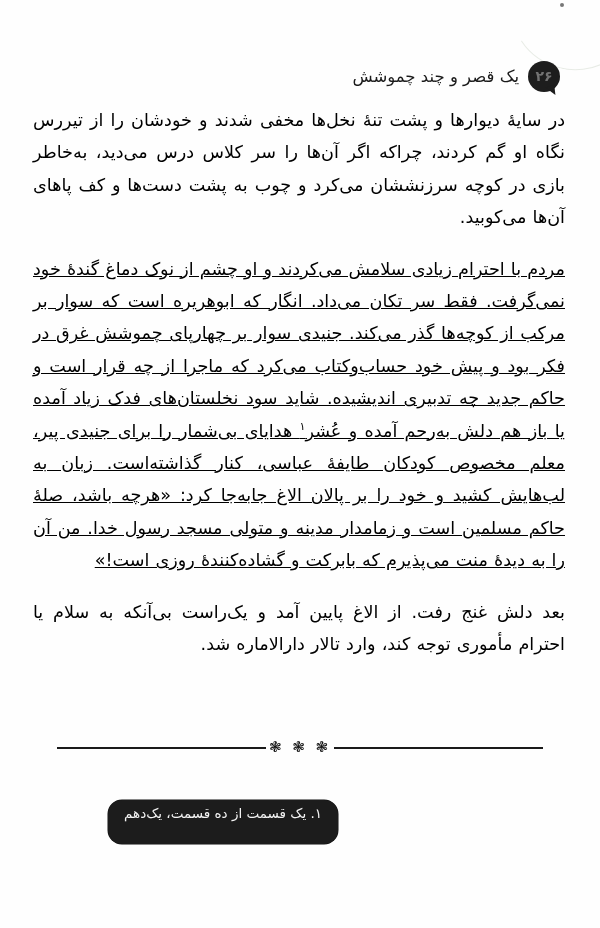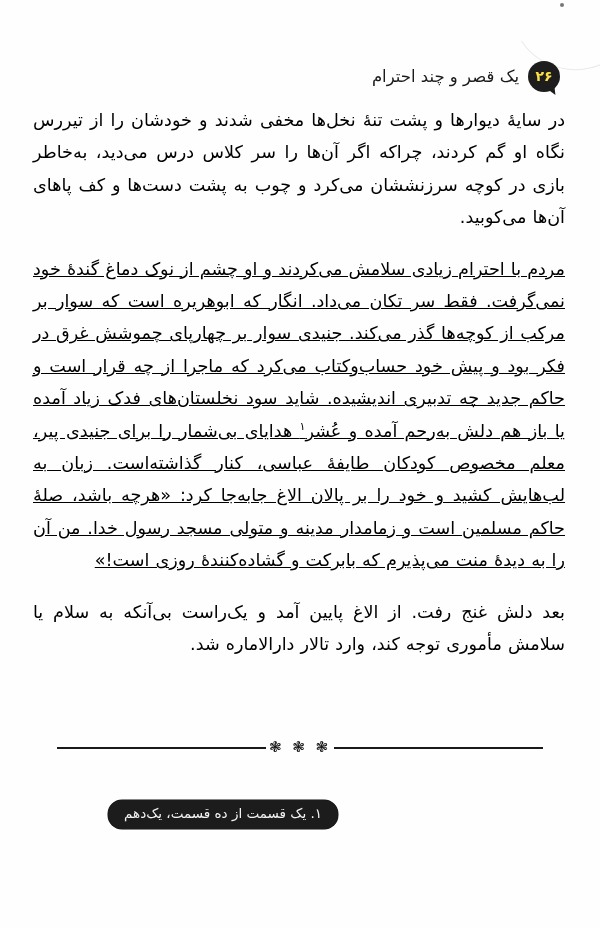--- a/index.html
+++ b/index.html
@@ -77,21 +77,21 @@
     bottom: -4px;
     right: 4px;
     width: 0;
     height: 0;
     border-left: 7px solid transparent;
     border-right: 2px solid transparent;
     border-top: 10px solid #1d1d1d;
     transform: rotate(-18deg);
   }
   .page-badge span {
-    color: #fde047;
+    color: #737373;
     font-size: 14px;
     font-weight: bold;
     line-height: 1;
     position: relative;
     z-index: 2;
     letter-spacing: -0.5px;
   }
 
   .header-title {
     font-size: 16.5px;
@@ -163,52 +163,52 @@
     top: 800px;
     right: 40px;
     left: 40px;
     display: flex;
     justify-content: flex-start;
   }
   .footnote-pill {
     background: #1c1c1c;
     color: #f4f4f4;
     border-radius: 14px;
-    padding: 4px 16px 7px 16px;
+    padding: 4px 16px 22px 16px;
     font-size: 13.5px;
     line-height: 18px;
     white-space: nowrap;
     box-shadow: 0 0 0 0.5px #111;
     margin-right: 222px;
   }
 </style>
 </head>
 <body>
 
 <div class="page">
 
   <div class="scan-artifact"></div>
   <div class="scan-dot"></div>
 
   <div class="header">
     <div class="page-badge">
       <span>۲۶</span>
     </div>
-    <div class="header-title">یک قصر و چند احترام</div>
+    <div class="header-title">یک قصر و چند چموشش</div>
   </div>
 
   <div class="content">
 
     <p class="para" id="para-1">در سایهٔ دیوارها و پشت تنهٔ نخل‌ها مخفی شدند و خودشان را از تیررس نگاه او گم کردند، چراکه اگر آن‌ها را سر کلاس درس می‌دید، به‌خاطر بازی در کوچه سرزنششان می‌کرد و چوب به پشت دست‌ها و کف پاهای آن‌ها می‌کوبید.</p>
 
     <p class="para" id="para-2">
       <span>مردم با احترام زیادی سلامش می‌کردند و او چشم از نوک دماغ گندهٔ خود نمی‌گرفت. فقط سر تکان می‌داد. انگار که ابوهریره است که سوار بر مرکب از کوچه‌ها گذر می‌کند. جنیدی سوار بر چهارپای چموشش غرق در فکر بود و پیش خود حساب‌وکتاب می‌کرد که ماجرا از چه قرار است و حاکم جدید چه تدبیری اندیشیده. شاید سود نخلستان‌های فدک زیاد آمده یا باز هم دلش به‌رحم آمده و عُشر</span><sup class="fn-marker">۱</sup><span> هدایای بی‌شمار را برای جنیدی پیر، معلم مخصوص کودکان طایفهٔ عباسی، کنار گذاشته‌است. زبان به لب‌هایش کشید و خود را بر پالان الاغ جابه‌جا کرد: «هرچه باشد، صلهٔ حاکم مسلمین است و زمامدار مدینه و متولی مسجد رسول خدا. من آن را به دیدهٔ منت می‌پذیرم که بابرکت و گشاده‌کنندهٔ روزی است!»</span>
     </p>
 
-    <p class="para" id="para-3">بعد دلش غنج رفت. از الاغ پایین آمد و یک‌راست بی‌آنکه به سلام یا سلامش مأموری توجه کند، وارد تالار دارالاماره شد.</p>
+    <p class="para" id="para-3">بعد دلش غنج رفت. از الاغ پایین آمد و یک‌راست بی‌آنکه به سلام یا احترام مأموری توجه کند، وارد تالار دارالاماره شد.</p>
 
   </div>
 
   <div class="separator">
     <div class="sep-rule"></div>
     <div class="sep-glyphs">❃ ❃ ❃</div>
     <div class="sep-rule"></div>
   </div>
 
   <div class="footnote-wrap">

